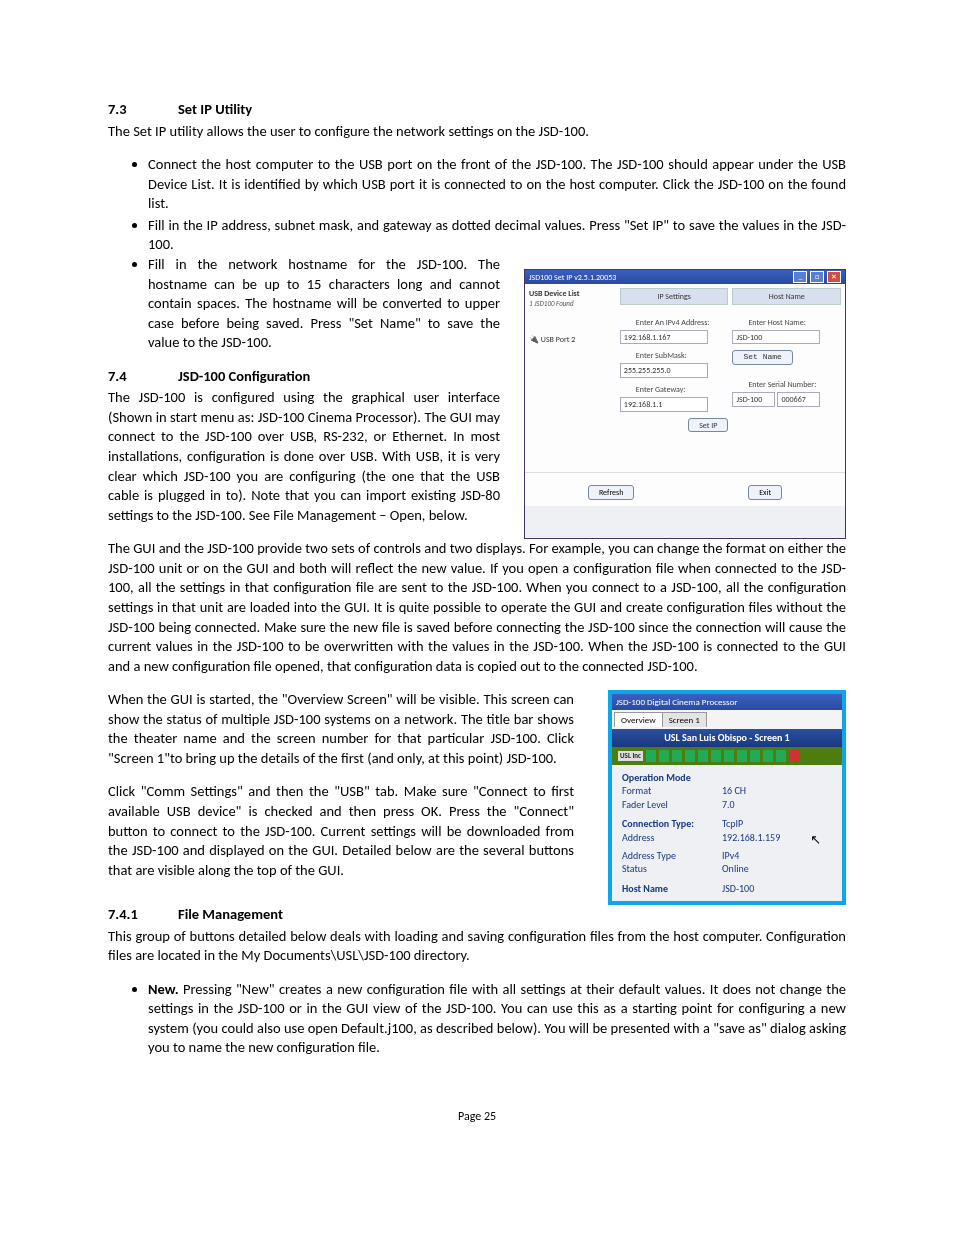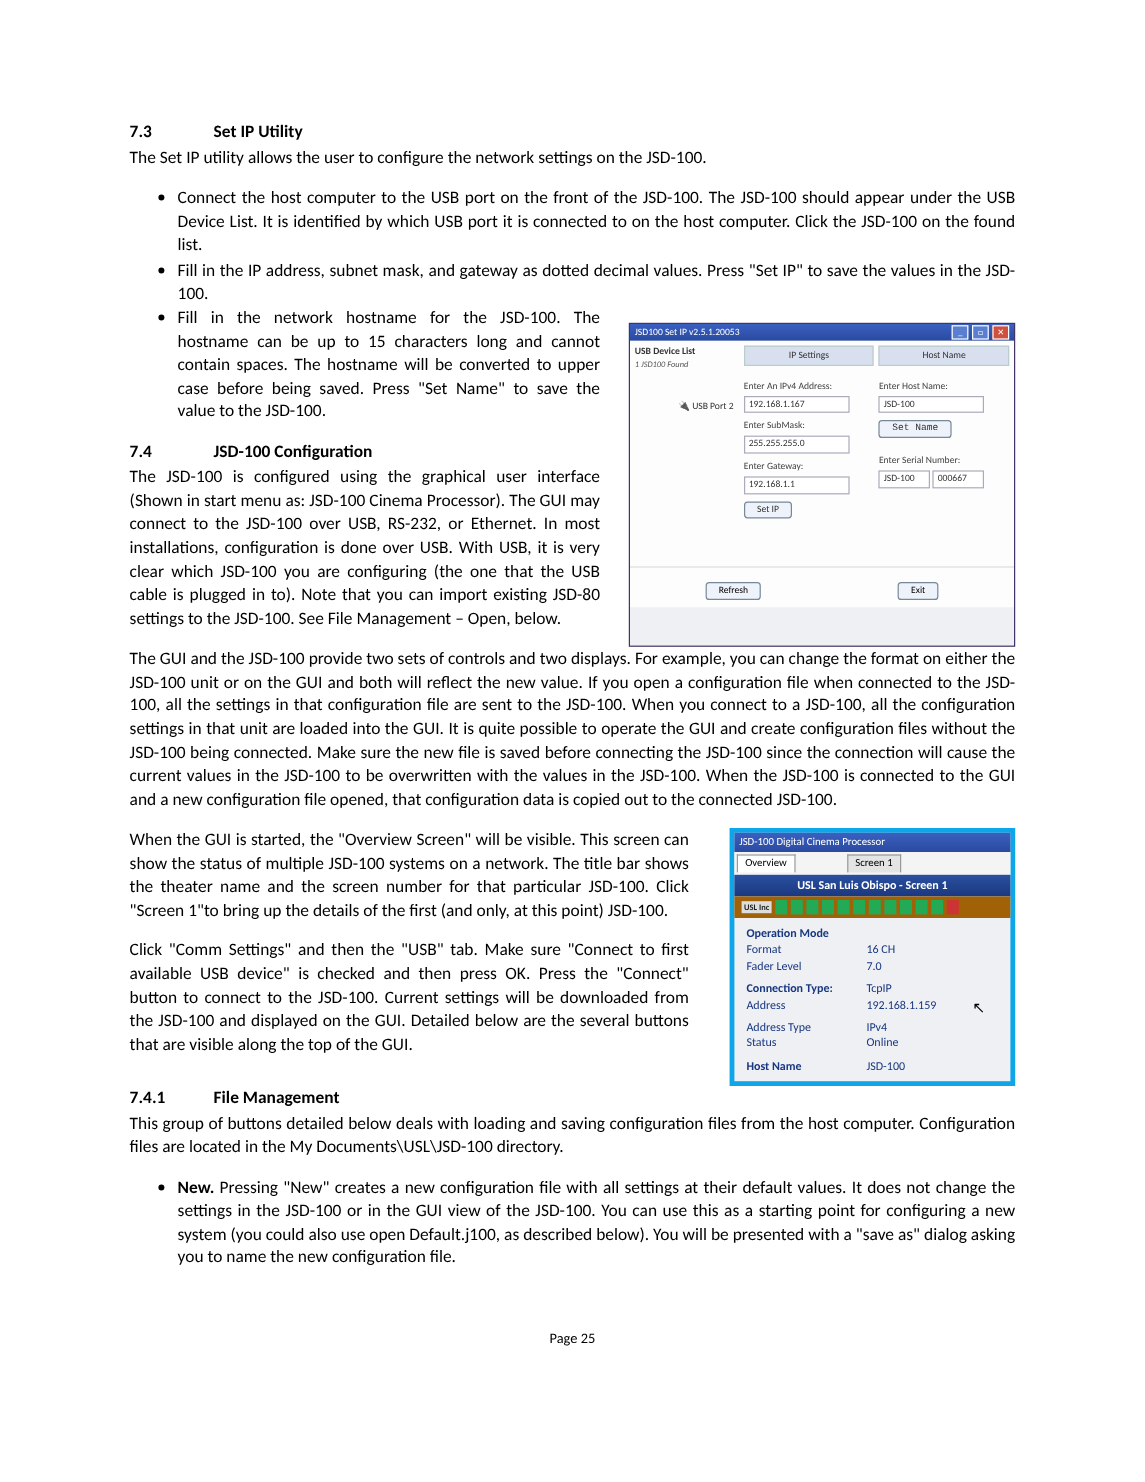--- a/index.html
+++ b/index.html
@@ -70,22 +70,22 @@
   .col-header {
     background: #d8e0f0;
     text-align: center;
     padding: 2px;
     font-size: 8px;
     border: 1px solid #bcc;
     margin-bottom: 6px;
   }
   .device-list-hdr { font-weight: bold; font-size: 8px; }
   .device-list-sub { font-style: italic; font-size: 7px; color: #555; margin-bottom: 12px; }
-  .usb-port-row { font-size: 8px; margin-top: 14px; margin-left: 36px; }
-  .field-label { font-size: 8px; margin: 6px 0 2px; color: #444; }
+  .usb-port-row { font-size: 8px; margin-top: 14px; }
+  .field-label { font-size: 8px; margin: 6px 16px 2px; color: #444; }
   .field-input {
     border: 1px solid #aab;
     padding: 1px 3px;
     font-size: 8px;
     background: #fff;
     width: 80px;
   }
   .sn-row { display: flex; gap: 2px; }
   .sn-row .field-input { width: 35px; }
   .btn-small {
@@ -125,41 +125,41 @@
   }
   .ov-tab {
     display: inline-block;
     padding: 1px 6px;
     font-size: 9px;
     background: #fff;
     border: 1px solid #999;
     border-bottom: none;
     margin-right: -1px;
   }
-  .ov-tab.inactive { background: #e4e4e4; margin-left: 44px; }
+  .ov-tab.inactive { background: #e4e4e4; }
   .ov-toolbar {
     padding: 4px 8px;
     font-size: 9px;
     display: flex;
     gap: 20px;
     align-items: center;
   }
   .ov-icon-red { width: 10px; height: 8px; background: #c33; display: inline-block; vertical-align: middle; }
   .ov-icon-gray { width: 10px; height: 10px; display: inline-block; vertical-align: middle;
     border: 1px solid #777; border-radius: 50%; position: relative; }
   .ov-banner {
     background: linear-gradient(#2a50a0, #1a3880);
     color: #fff;
     text-align: center;
     font-weight: bold;
     font-size: 10px;
     padding: 2px;
   }
   .speaker-row {
-    background: #a16207;
+    background: #4d7c0f;
     padding: 3px 6px;
     display: flex;
     gap: 3px;
     align-items: center;
   }
   .usl-badge {
     background: #ddd; color: #222; font-size: 7px; padding: 0 2px; font-weight: bold;
   }
   .speaker {
     width: 10px; height: 12px;
@@ -228,21 +228,21 @@
         <div class="usb-port-row">🔌 <span>USB Port 2</span></div>
       </div>
       <div class="setip-col">
         <div class="col-header">IP Settings</div>
         <div class="field-label">Enter An IPv4 Address:</div>
         <div class="field-input">192.168.1.167</div>
         <div class="field-label">Enter SubMask:</div>
         <div class="field-input">255.255.255.0</div>
         <div class="field-label">Enter Gateway:</div>
         <div class="field-input">192.168.1.1</div>
-        <div style="text-align:left;"><span class="btn-small">Set IP</span></div>
+        <div style="text-align:right;"><span class="btn-small">Set IP</span></div>
       </div>
       <div class="setip-col">
         <div class="col-header">Host Name</div>
         <div class="field-label">Enter Host Name:</div>
         <div class="field-input">JSD-100</div>
         <div style="text-align:left;font-family:Liberation Mono, monospace;"><span class="btn-small">Set Name</span></div>
         <div class="field-label" style="margin-top:14px;">Enter Serial Number:</div>
         <div class="sn-row">
           <div class="field-input">JSD-100</div>
           <div class="field-input">000667</div>

